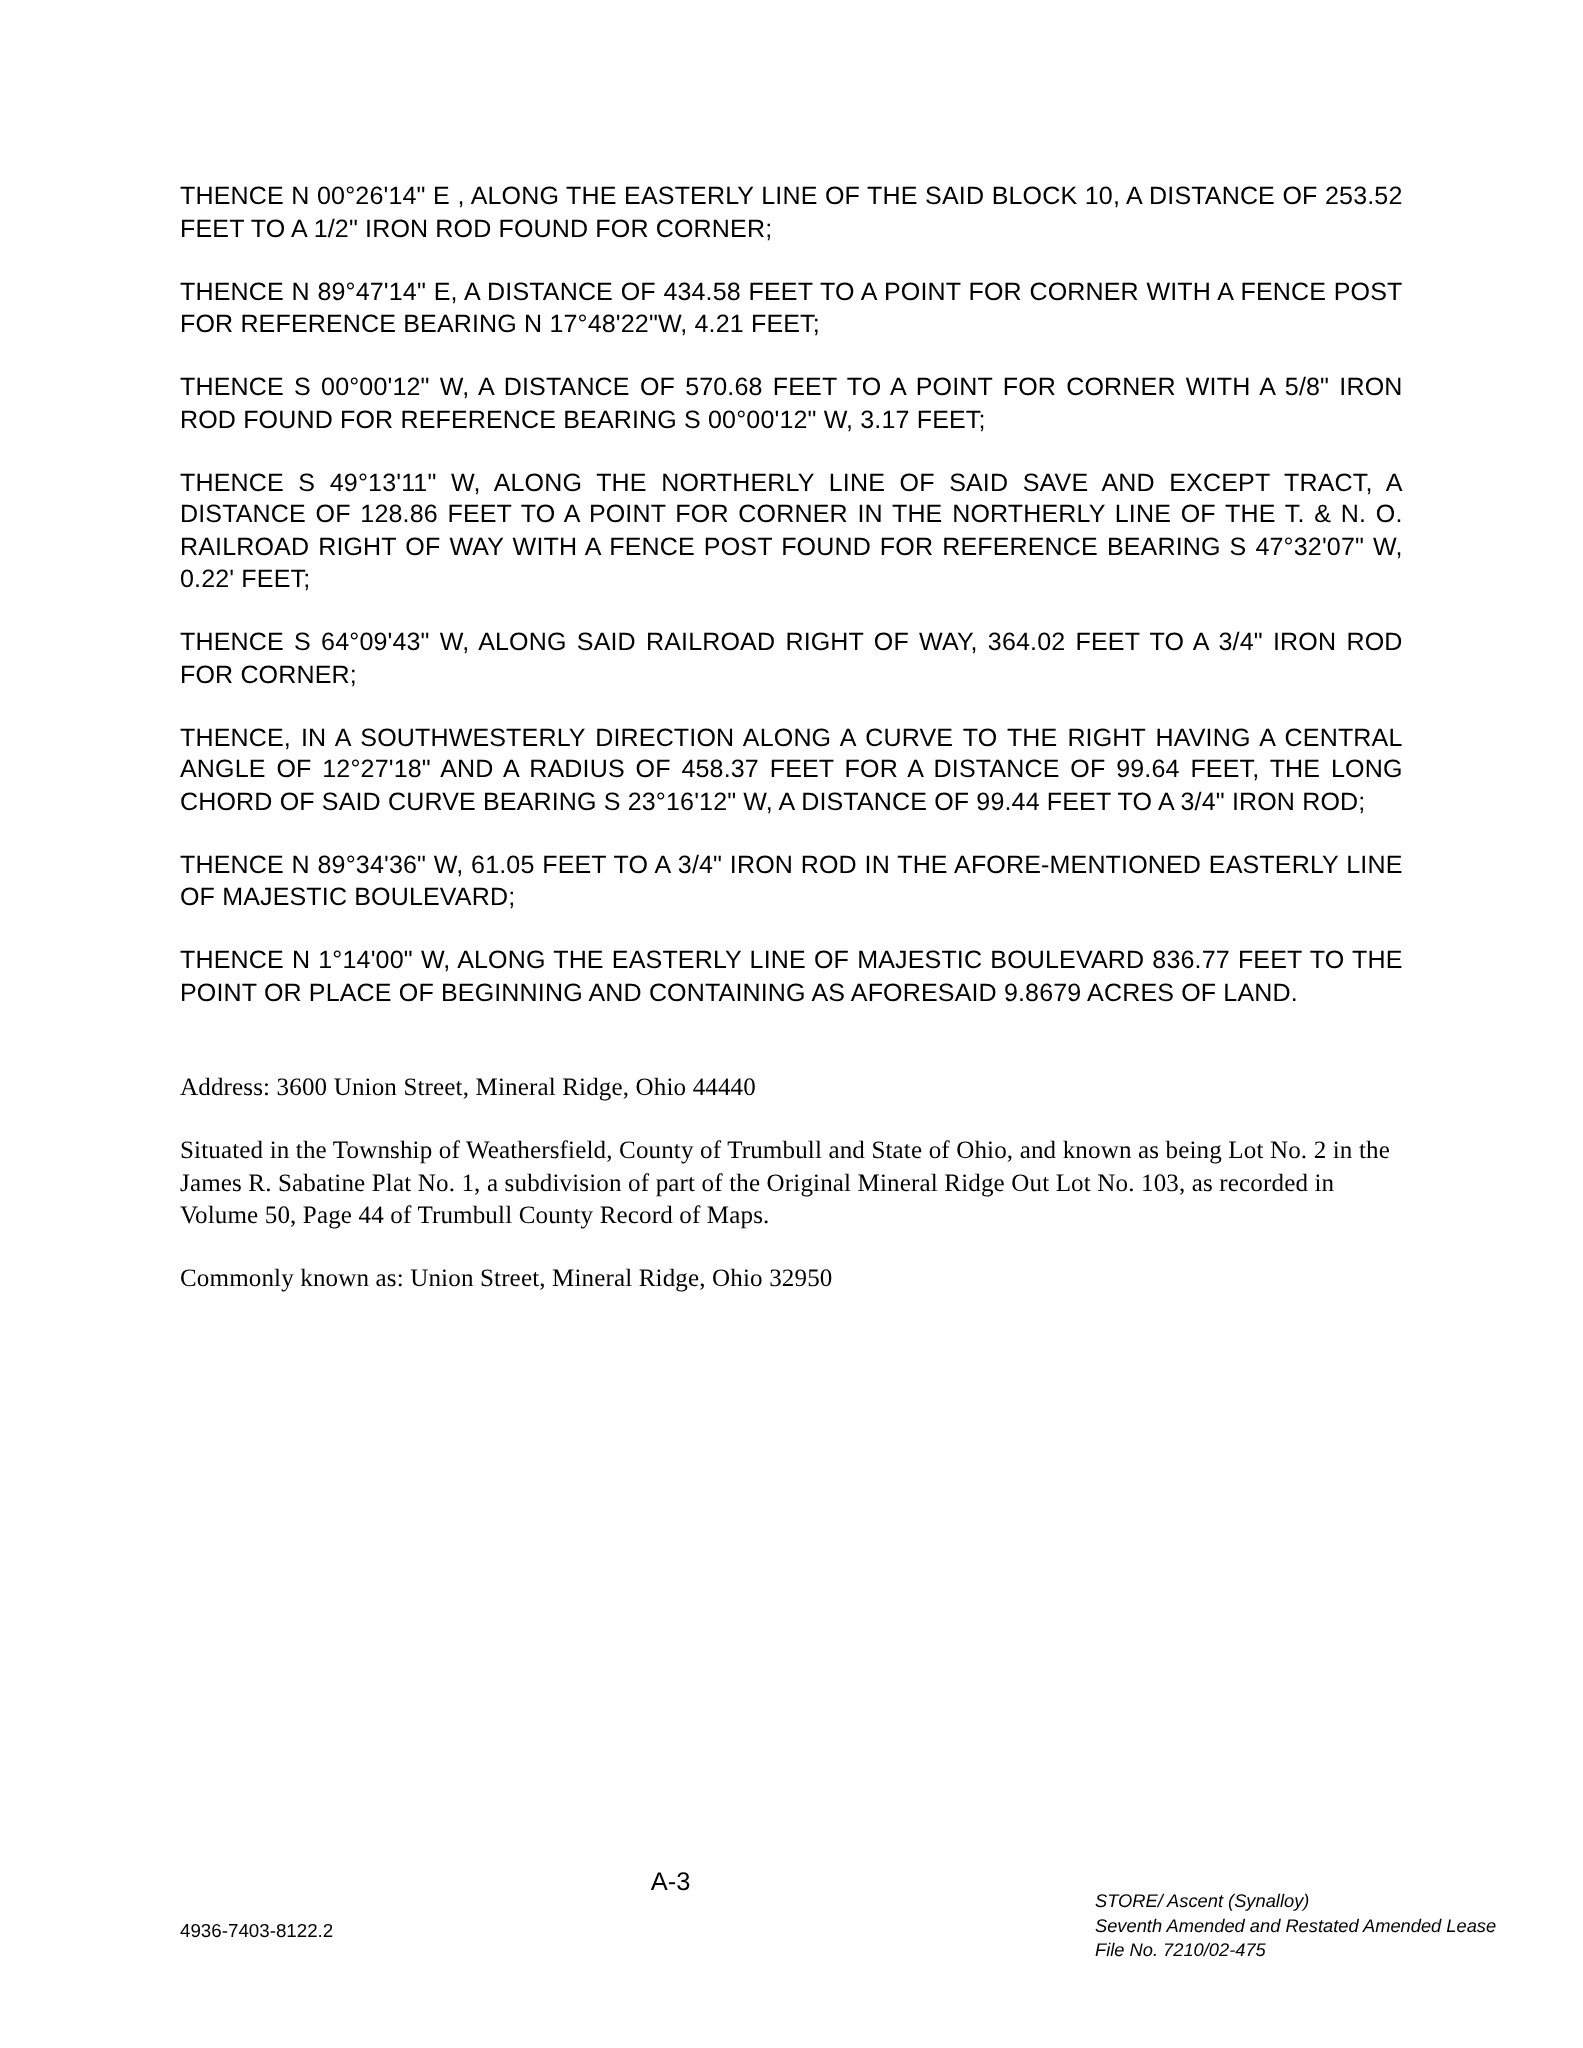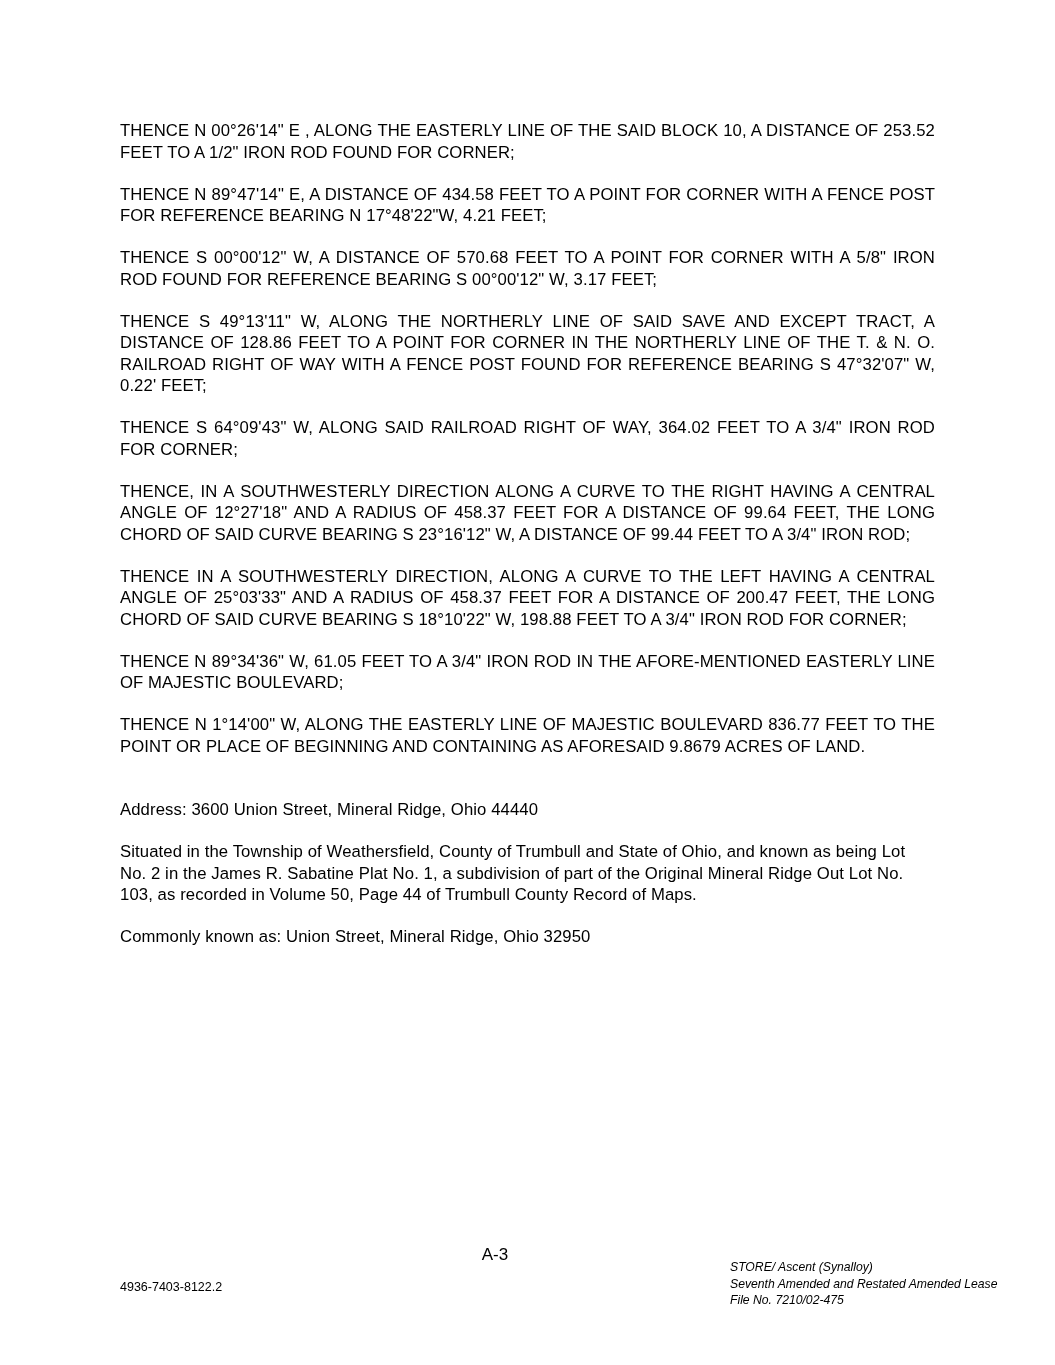--- a/index.html
+++ b/index.html
@@ -30,37 +30,37 @@
     line-height: 21.5px;
     text-align: justify;
     margin: 0 0 20.5px 0;
     letter-spacing: 0.1px;
   }
   .gap-before {
     margin-top: 42px;
   }
   .plain {
     text-align: left;
+    font-family: Liberation Serif, serif;
   }
   .footer {
     position: absolute;
     left: 0;
     top: 1245px;
     width: 1055px;
     height: 90px;
   }
   .page-number {
     position: absolute;
     left: 0;
     top: 0;
     width: 894px;
     text-align: center;
     font-size: 17px;
     line-height: 20px;
-    padding-left: 48px;
   }
   .doc-id {
     position: absolute;
     left: 120px;
     top: 34px;
     font-size: 12.5px;
     line-height: 16px;
     text-align: right;
   }
   .footer-right {
@@ -81,21 +81,20 @@
 <div class="page">
 
   <div class="content">
 
     <p class="para">THENCE N 00°26'14" E , ALONG THE EASTERLY LINE OF THE SAID BLOCK 10, A DISTANCE OF 253.52 FEET TO A 1/2" IRON ROD FOUND FOR CORNER;</p>
     <p class="para">THENCE N 89°47'14" E, A DISTANCE OF 434.58 FEET TO A POINT FOR CORNER WITH A FENCE POST FOR REFERENCE BEARING N 17°48'22"W, 4.21 FEET;</p>
     <p class="para">THENCE S 00°00'12" W, A DISTANCE OF 570.68 FEET TO A POINT FOR CORNER WITH A 5/8" IRON ROD FOUND FOR REFERENCE BEARING S 00°00'12" W, 3.17 FEET;</p>
     <p class="para">THENCE S 49°13'11" W, ALONG THE NORTHERLY LINE OF SAID SAVE AND EXCEPT TRACT, A DISTANCE OF 128.86 FEET TO A POINT FOR CORNER IN THE NORTHERLY LINE OF THE T. &amp; N. O. RAILROAD RIGHT OF WAY WITH A FENCE POST FOUND FOR REFERENCE BEARING S 47°32'07" W, 0.22' FEET;</p>
     <p class="para">THENCE S 64°09'43" W, ALONG SAID RAILROAD RIGHT OF WAY, 364.02 FEET TO A 3/4" IRON ROD FOR CORNER;</p>
     <p class="para">THENCE, IN A SOUTHWESTERLY DIRECTION ALONG A CURVE TO THE RIGHT HAVING A CENTRAL ANGLE OF 12°27'18" AND A RADIUS OF 458.37 FEET FOR A DISTANCE OF 99.64 FEET, THE LONG CHORD OF SAID CURVE BEARING S 23°16'12" W, A DISTANCE OF 99.44 FEET TO A 3/4" IRON ROD;</p>
-    <p class="para">THENCE IN A SOUTHWESTERLY DIRECTION, ALONG A CURVE TO THE LEFT HAVING A CENTRAL ANGLE OF 25°03'33" AND A RADIUS OF 458.37 FEET FOR A DISTANCE OF 200.47 FEET, THE LONG CHORD OF SAID CURVE BEARING S 18°10'22" W, 198.88 FEET TO A 3/4" IRON ROD FOR CORNER;</p>
     <p class="para">THENCE N 89°34'36" W, 61.05 FEET TO A 3/4" IRON ROD IN THE AFORE-MENTIONED EASTERLY LINE OF MAJESTIC BOULEVARD;</p>
     <p class="para">THENCE N 1°14'00" W, ALONG THE EASTERLY LINE OF MAJESTIC BOULEVARD 836.77 FEET TO THE POINT OR PLACE OF BEGINNING AND CONTAINING AS AFORESAID 9.8679 ACRES OF LAND.</p>
 
     <p class="para plain gap-before">Address:  3600 Union Street, Mineral Ridge, Ohio 44440</p>
     <p class="para plain">Situated in the Township of Weathersfield, County of Trumbull and State of Ohio, and known as being Lot No. 2 in the James R. Sabatine Plat No. 1, a subdivision of part of the Original Mineral Ridge Out Lot No. 103, as recorded in Volume 50, Page 44 of Trumbull County Record of Maps.</p>
     <p class="para plain">Commonly known as: Union Street, Mineral Ridge, Ohio 32950</p>
 
   </div>
 
   <div class="footer">

